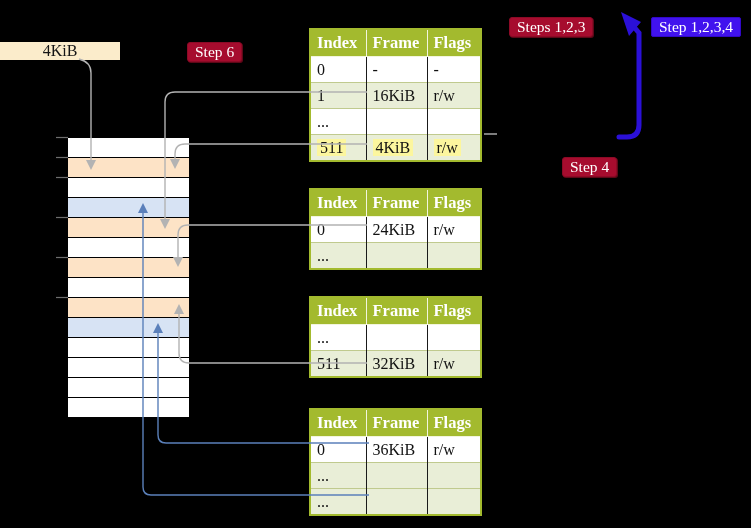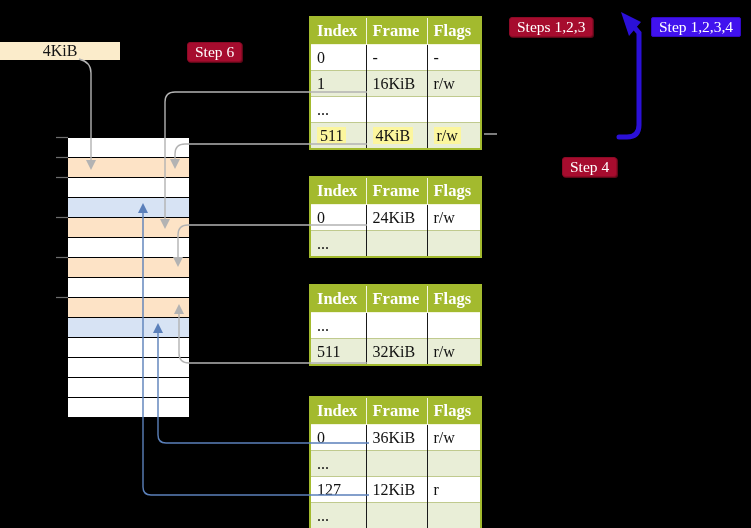--- a/index.html
+++ b/index.html
@@ -47,21 +47,21 @@
   .memcol{
     position:absolute;left:68px;top:137px;width:121px;z-index:5;
     border-top:1px solid #000;
   }
   .memrow{height:19px;border-bottom:1px solid #000;}
   .memrow.white{background:#ffffff;}
   .memrow.peach{background:var(--mem-frame-peach);}
   .memrow.blue{background:var(--mem-target-blue);}
 
   .ptable{position:absolute;left:309px;z-index:10;}
-  .ptable table{border-collapse:collapse;border:2px solid var(--table-header-bg);font-size:16px;color:#111;}
+  .ptable table{border-collapse:collapse;border:2px solid var(--table-header-bg);font-size:16px;color:#111;margin-top:12px;}
   .ptable th{
     background:var(--table-header-bg);color:#fff;font-weight:bold;font-size:16.5px;
     height:26px;padding:0 6px;text-align:left;border-right:1px solid #f2f5dd;border-bottom:1px solid #f2f5dd;
   }
   .ptable th:last-child{border-right:none;}
   .ptable td{
     height:25px;padding:0 6px;background:#fff;border-right:1px solid #1a1a1a;vertical-align:middle;
   }
   .ptable td:last-child{border-right:none;}
   .ptable tbody tr + tr td{border-top:1px solid #c0ca8e;}
@@ -258,25 +258,20 @@
           <tr>
             <td>0</td>
             <td>36KiB</td>
             <td>r/w</td>
           </tr>
           <tr class="shade">
             <td>...</td>
             <td></td>
             <td></td>
           </tr>
-          <tr>
-            <td>127</td>
-            <td>12KiB</td>
-            <td>r</td>
-          </tr>
           <tr class="shade">
             <td>...</td>
             <td></td>
             <td></td>
           </tr>
         </tbody>
       </table>
     </div>
 
 </div>

